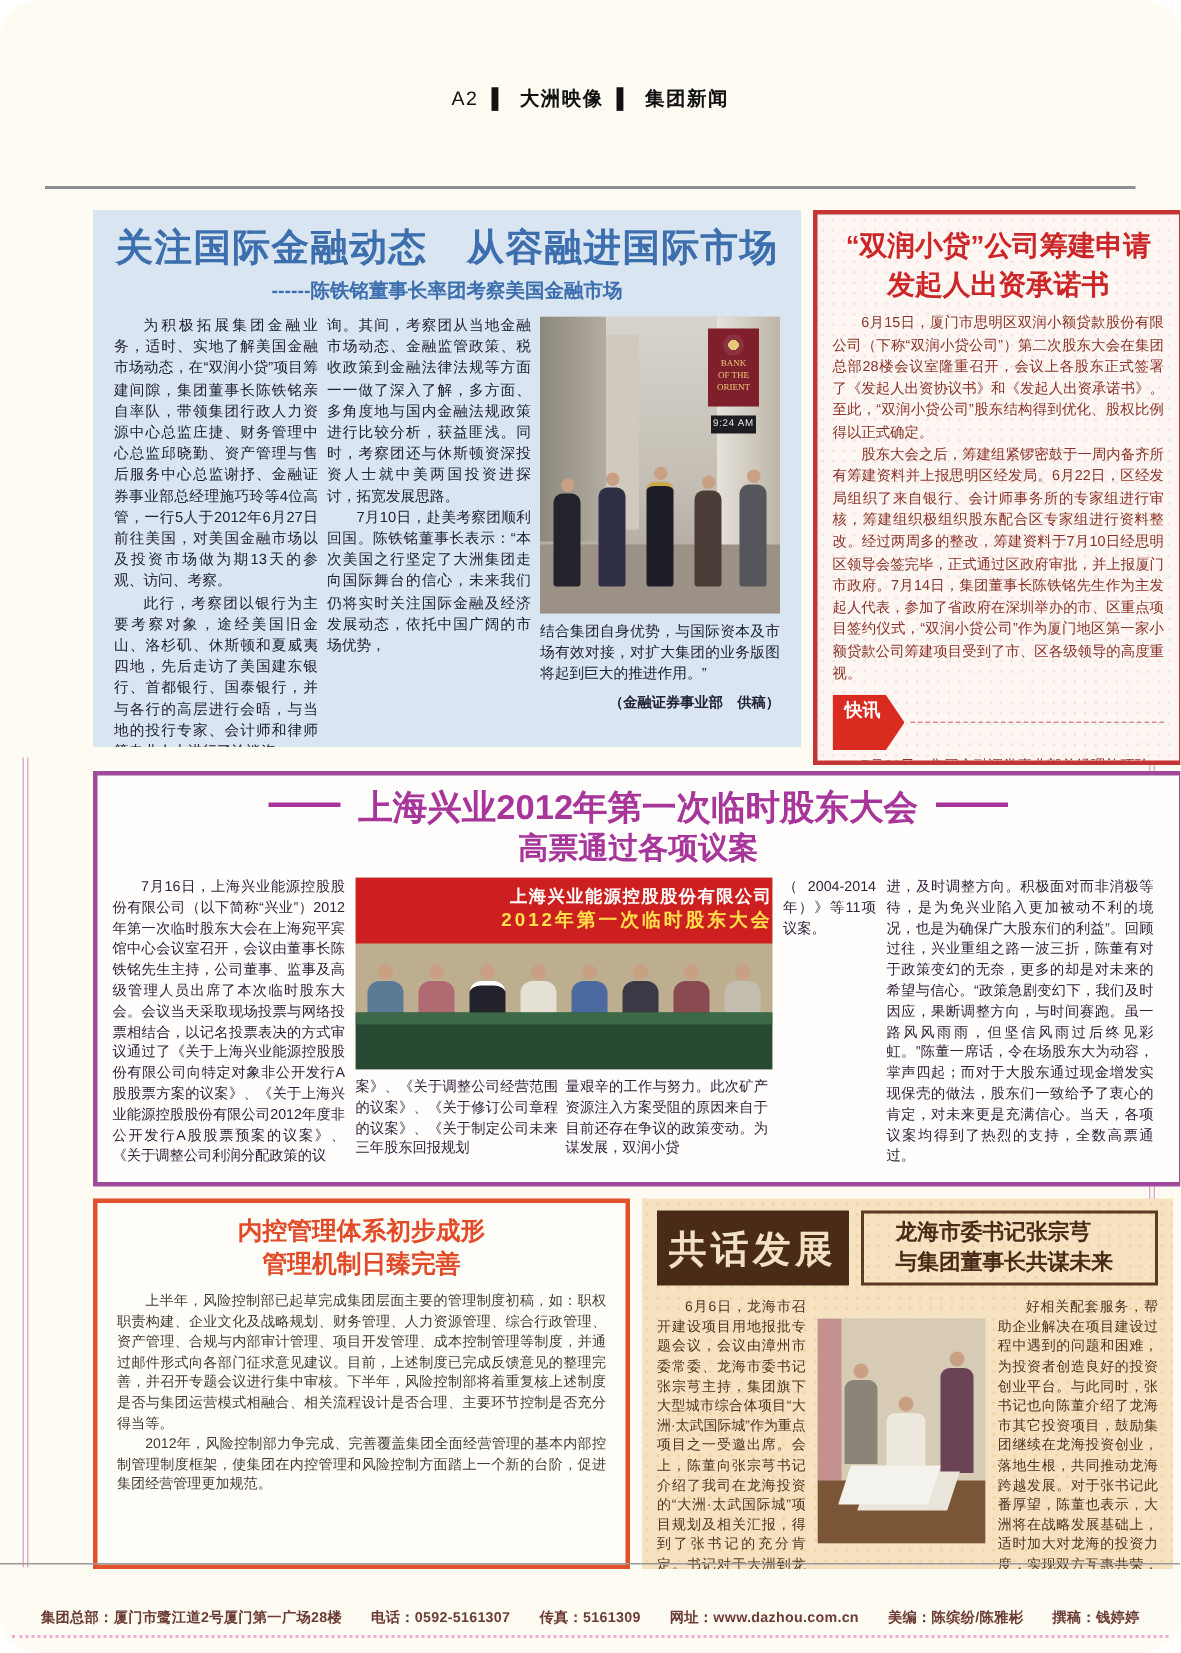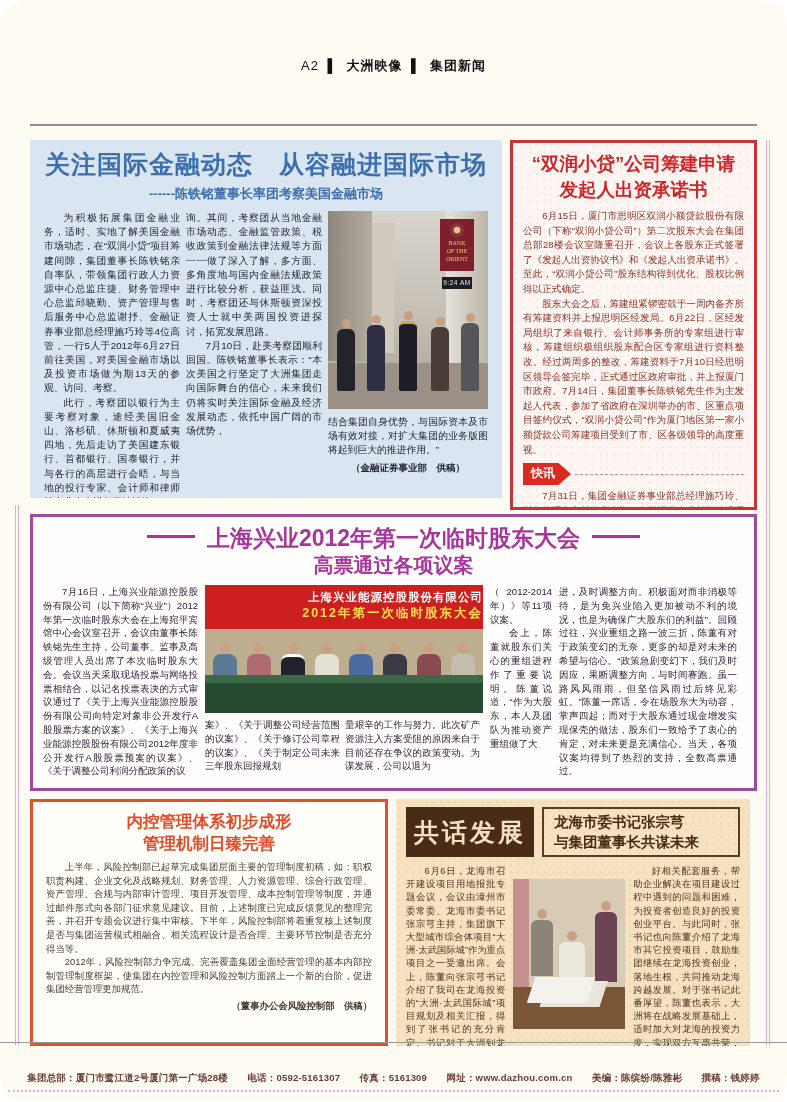--- a/index.html
+++ b/index.html
@@ -20,33 +20,33 @@
   .footer-rule { position:absolute; top:1042px; left:0; right:0; height:1px; background:#9a9a9a; }
   .footer-text {
     position:absolute; top:1050px; left:0; right:0; text-align:center;
     font-size:9.5px; color:#6b3b35; font-weight:bold; letter-spacing:0.2px;margin-top:22px;
   }
   .bottom-dots { position:absolute; top:1090px; left:8px; right:8px; border-top:2px dotted #eeaad8; }
   .vline { position:absolute; width:4px; border-left:1px solid #ddadd0; border-right:1px solid #ddadd0; }
   .vline.left { left:15px; top:505px; height:540px; }
   .vline.right { left:766px; top:140px; height:905px; }
 
-  .box { position:absolute; overflow:hidden; }
+  .box { position:absolute; overflow:hidden;margin-left:32px; }
   .byline { text-align:right; font-weight:bold; margin-top:4px; }
 
   
   .box-finance { left:30px; top:140px; width:472px; height:358px; background:#d9e6f2; padding:8px 14px; }
   .fin-title { text-align:center; color:#3d6fae; font-weight:bold; font-size:25px; letter-spacing:1px; }
   .fin-sub { text-align:center; color:#3d6fae; font-weight:bold; font-size:13px; margin:4px 0 8px; }
   .fin-body { display:flex; gap:6px; }
   .fin-body p { font-size:9.8px; line-height:14.2px; color:#222233; text-align:justify; text-indent:2em; }
   .fin-body p.cont { text-indent:0; }
   .fin-col1, .fin-col2 { width:136px; }
   .fin-col3 { width:160px; }
-  .fin-col3 .byline { font-size:9.5px; color:#222233;text-align:center; }
+  .fin-col3 .byline { font-size:9.5px; color:#222233; }
   
   .photo1 { position:relative; width:160px; height:198px; background:linear-gradient(#d8d4cc 0%,#c4beb4 55%,#a89f94 100%); overflow:hidden; margin-bottom:6px; }
   .p1-bldg-l { position:absolute; left:0; top:0; width:44px; height:150px; background:linear-gradient(90deg,#8d887f,#b3aca0); }
   .p1-bldg-l2 { position:absolute; left:44px; top:12px; width:22px; height:130px; background:#cfc9be; }
   .p1-bldg-r { position:absolute; right:0; top:0; width:42px; height:160px; background:linear-gradient(90deg,#e6e2da,#bcb5a8); }
   .p1-street { position:absolute; left:0; bottom:0; width:100%; height:46px; background:#9b9186; }
   .p1-bank { position:absolute; right:14px; top:8px; width:34px; height:52px; background:#7e1f2b; color:#e8c87a;
              text-align:center; font-size:6px; line-height:8px; padding-top:20px; font-family:"Liberation Serif",serif; }
   .p1-bank .dot { position:absolute; top:4px; left:50%; margin-left:-7px; width:14px; height:14px; border-radius:50%;
                   background:radial-gradient(#e8c87a 35%, #8a3340 36%); }
@@ -56,21 +56,21 @@
   .person .hd { width:9px; height:9px; border-radius:50%; background:#c9a084; margin:0 auto 1px; }
   .person .bd { width:18px; height:58px; margin:0 auto; border-radius:6px 6px 2px 2px; }
   
   .box-loan { left:510px; top:140px; width:247px; height:370px; border:3px solid #c43434; background:#fdf6f2;
               background-image:radial-gradient(rgba(225,150,150,0.18) 1px, transparent 1px); background-size:7px 7px;
               padding:8px 10px; }
   .loan-title { text-align:center; color:#cc2628; font-weight:bold; font-size:18.5px; line-height:26px; }
   .loan-body { margin-top:6px; }
   .loan-body p, .loan-flash-text { font-size:9.6px; line-height:14.6px; color:#8a3228; text-align:justify; text-indent:2em; }
   .flash-row { display:flex; align-items:center; margin:6px 0 4px; }
-  .flash-badge { background:#d92b20; color:#ffffff; font-weight:bold; font-size:12px; padding:2px 16px 3px 8px;
+  .flash-badge { background:#d92b20; color:#ffffff; font-weight:bold; font-size:12px; padding:2px 16px 18px 8px;
                  clip-path:polygon(0 0,74% 0,100% 50%,74% 100%,0 100%); }
   .flash-line { flex:1; border-top:1px dashed #d98a8a; margin-left:4px; }
   
   .box-meeting { left:30px; top:514px; width:727px; height:277px; border:3px solid #a04a9c; background:#fffefd; padding:6px 10px; }
   .meet-title1 { text-align:center; color:#a8359a; font-weight:bold; font-size:23px; }
   .meet-title1 .dash { display:inline-block; width:48px; height:3px; background:#a8359a; vertical-align:middle; margin:0 12px 6px; }
   .meet-title2 { text-align:center; color:#a8359a; font-weight:bold; font-size:20px; margin-top:-2px; }
   .meet-body { display:flex; gap:7px; margin-top:6px; }
   .meet-body p { font-size:9.5px; line-height:13.8px; color:#33203a; text-align:justify; text-indent:2em; }
   .meet-body p.cont { text-indent:0; }
@@ -99,21 +99,21 @@
   .ctrl-body p { font-size:9.4px; line-height:13.6px; color:#463a32; text-align:justify; text-indent:2em; }
   .ctrl-byline { font-size:9.4px; color:#463a32; }
   
   .box-develop { left:396px; top:799px; width:354px; height:247px; background:#f6e2c0;
                  background-image:radial-gradient(rgba(215,180,90,0.25) 1px, transparent 1px); background-size:7px 7px;
                  padding:8px 10px; }
   .dev-head { display:flex; gap:8px; align-items:stretch; }
   .dev-banner { background:#4a2b17; color:#f2e0c2; font-weight:bold; font-size:25px; letter-spacing:3px;
                 padding:8px 8px; display:flex; align-items:center; }
   .dev-side { border:2px solid #5a3a22; color:#4a2b17; font-weight:bold; font-size:14.5px; line-height:20px;
-              padding:3px 10px; flex:1; display:flex; flex-direction:column; justify-content:center; }
+              padding:3px 21px; flex:1; display:flex; flex-direction:column; justify-content:center; }
   .dev-body { display:flex; gap:8px; margin-top:8px; }
   .dev-body p { font-size:9.3px; line-height:13.2px; color:#4f3223; text-align:justify; text-indent:2em; }
   .dev-col1 { width:104px; }
   .dev-col2 { width:112px; }
   
   .photo3 { position:relative; width:112px; height:150px; background:#d8cbb5; overflow:hidden; margin-top:14px; }
   .p3-curtain { position:absolute; left:0; top:0; width:16px; height:110px; background:#c49090; }
   .p3-desk { position:absolute; bottom:0; left:0; right:0; height:42px; background:#7a5636; }
   .p3-paper { position:absolute; bottom:26px; left:18px; width:60px; height:26px; background:#f4f2ec; transform:skewX(-18deg); box-shadow:14px 4px 0 #e9e5da; }
   .p3p { position:absolute; }
@@ -256,44 +256,42 @@
           <div class="card" style="left:88px;"></div>
           <div class="card" style="left:156px;"></div>
           <div class="card" style="left:224px;"></div>
           <div class="p2-table"></div>
         </div>
         <div class="meet-under">
           <div>
               <p class="cont">案》、《关于调整公司经营范围的议案》、《关于修订公司章程的议案》、《关于制定公司未来三年股东回报规划</p>
             </div>
           <div>
-              <p class="cont">量艰辛的工作与努力。此次矿产资源注入方案受阻的原因来自于目前还存在争议的政策变动。为谋发展，公司以退为</p>
+              <p class="cont">量艰辛的工作与努力。此次矿产资源注入方案受阻的原因来自于目前还存在争议的政策变动。为谋发展，双润小贷</p>
             </div>
         </div>
       </div>
       <div class="meet-narrow">
-        <p class="cont">（2012-2014年）》等11项议案。</p>
-        <p>会上，陈董就股东们关心的重组进程作了重要说明。陈董说道，“作为大股东，本人及团队为推动资产重组做了大</p>
+        <p class="cont">（2004-2014年）》等11项议案。</p>
       </div>
       <div class="meet-col4">
         <p class="cont">进，及时调整方向。积极面对而非消极等待，是为免兴业陷入更加被动不利的境况，也是为确保广大股东们的利益”。回顾过往，兴业重组之路一波三折，陈董有对于政策变幻的无奈，更多的却是对未来的希望与信心。“政策急剧变幻下，我们及时因应，果断调整方向，与时间赛跑。虽一路风风雨雨，但坚信风雨过后终见彩虹。”陈董一席话，令在场股东大为动容，掌声四起；而对于大股东通过现金增发实现保壳的做法，股东们一致给予了衷心的肯定，对未来更是充满信心。当天，各项议案均得到了热烈的支持，全数高票通过。</p>
       </div>
     </div>
   </div>
 
   <div class="box box-control">
     <div class="ctrl-title">
       <div>内控管理体系初步成形</div>
       <div>管理机制日臻完善</div>
     </div>
     <div class="ctrl-body">
       <p>上半年，风险控制部已起草完成集团层面主要的管理制度初稿，如：职权职责构建、企业文化及战略规划、财务管理、人力资源管理、综合行政管理、资产管理、合规与内部审计管理、项目开发管理、成本控制管理等制度，并通过邮件形式向各部门征求意见建议。目前，上述制度已完成反馈意见的整理完善，并召开专题会议进行集中审核。下半年，风险控制部将着重复核上述制度是否与集团运营模式相融合、相关流程设计是否合理、主要环节控制是否充分得当等。</p>
       <p>2012年，风险控制部力争完成、完善覆盖集团全面经营管理的基本内部控制管理制度框架，使集团在内控管理和风险控制方面踏上一个新的台阶，促进集团经营管理更加规范。</p>
     </div>
-    <div class="byline ctrl-byline">（董事办公会风险控制部　供稿）</div>
   </div>
 
   <div class="box box-develop">
     <div class="dev-head">
       <div class="dev-banner">共话发展</div>
       <div class="dev-side">
         <div>龙海市委书记张宗芎</div>
         <div>与集团董事长共谋未来</div>
       </div>
     </div>

